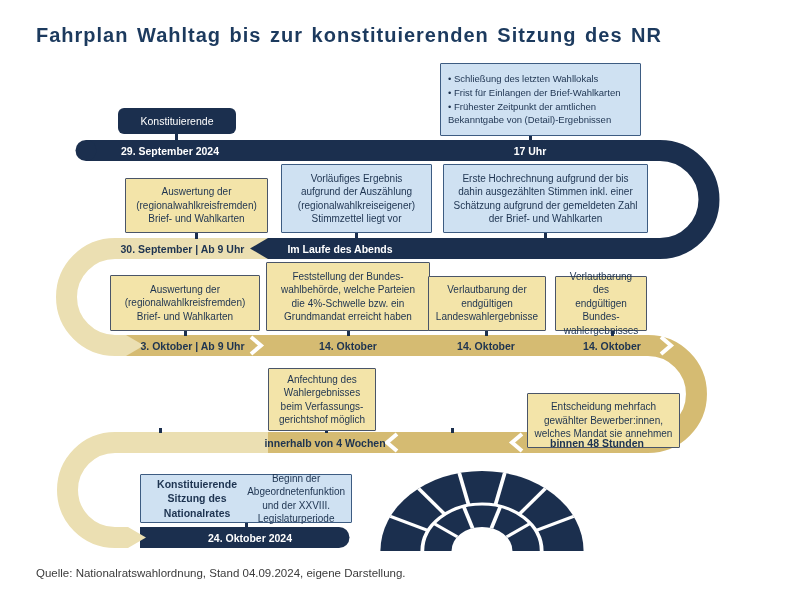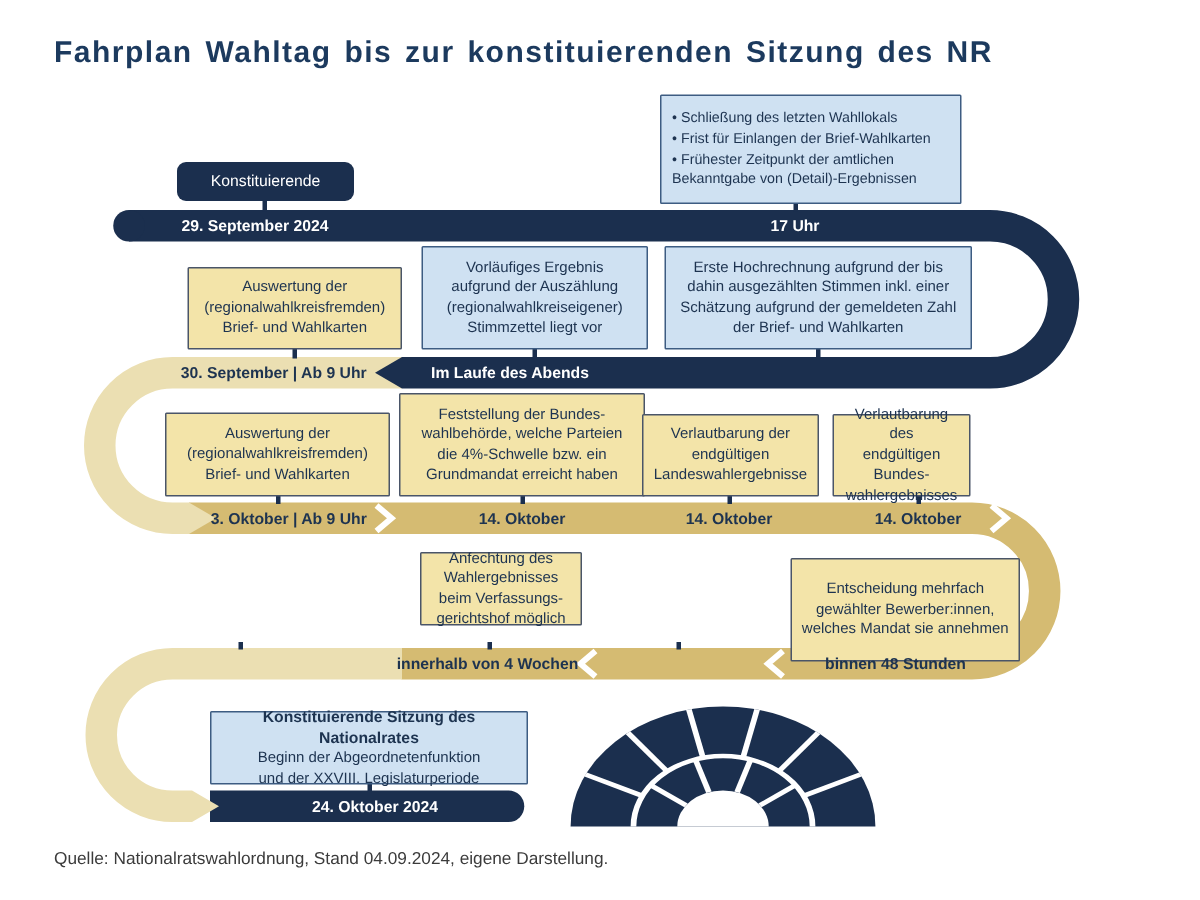--- a/index.html
+++ b/index.html
@@ -106,29 +106,29 @@
 wahlbehörde, welche Parteien
 die 4%-Schwelle bzw. ein
 Grundmandat erreicht haben</div>
   <div class="box cream" style="left:428px;top:276px;width:118px;height:55px">Verlautbarung der
 endgültigen
 Landeswahlergebnisse</div>
   <div class="box cream" style="left:555px;top:276px;width:92px;height:55px">Verlautbarung des
 endgültigen Bundes-
 wahlergebnisses</div>
 
-  <div class="box cream" style="left:280px;top:368px;width:108px;height:49px">Anfechtung des
+  <div class="box cream" style="left:268px;top:368px;width:108px;height:63px">Anfechtung des
 Wahlergebnisses
 beim Verfassungs-
 gerichtshof möglich</div>
-  <div class="box cream" style="left:527px;top:372px;width:153px;height:69px">Entscheidung mehrfach
+  <div class="box cream" style="left:527px;top:393px;width:153px;height:55px">Entscheidung mehrfach
 gewählter Bewerber:innen,
 welches Mandat sie annehmen</div>
 
-  <div class="box blue" style="left:140px;top:474px;width:212px;height:49px;flex-direction:column">
+  <div class="box blue" style="left:140px;top:474px;width:212px;height:49px;flex-direction:row">
     <div class="finale-title">Konstituierende Sitzung des Nationalrates</div>
     <div class="finale-body">Beginn der Abgeordnetenfunktion
 und der XXVIII. Legislaturperiode</div>
   </div>
 
   <div class="bandlabel light" style="left:80px;top:144px;width:180px">29. September 2024</div>
   <div class="bandlabel light" style="left:440px;top:144px;width:180px">17 Uhr</div>
 
   <div class="bandlabel dark" style="left:95px;top:242px;width:175px">30. September | Ab 9 Uhr</div>
   <div class="bandlabel light" style="left:265px;top:242px;width:150px">Im Laufe des Abends</div>

